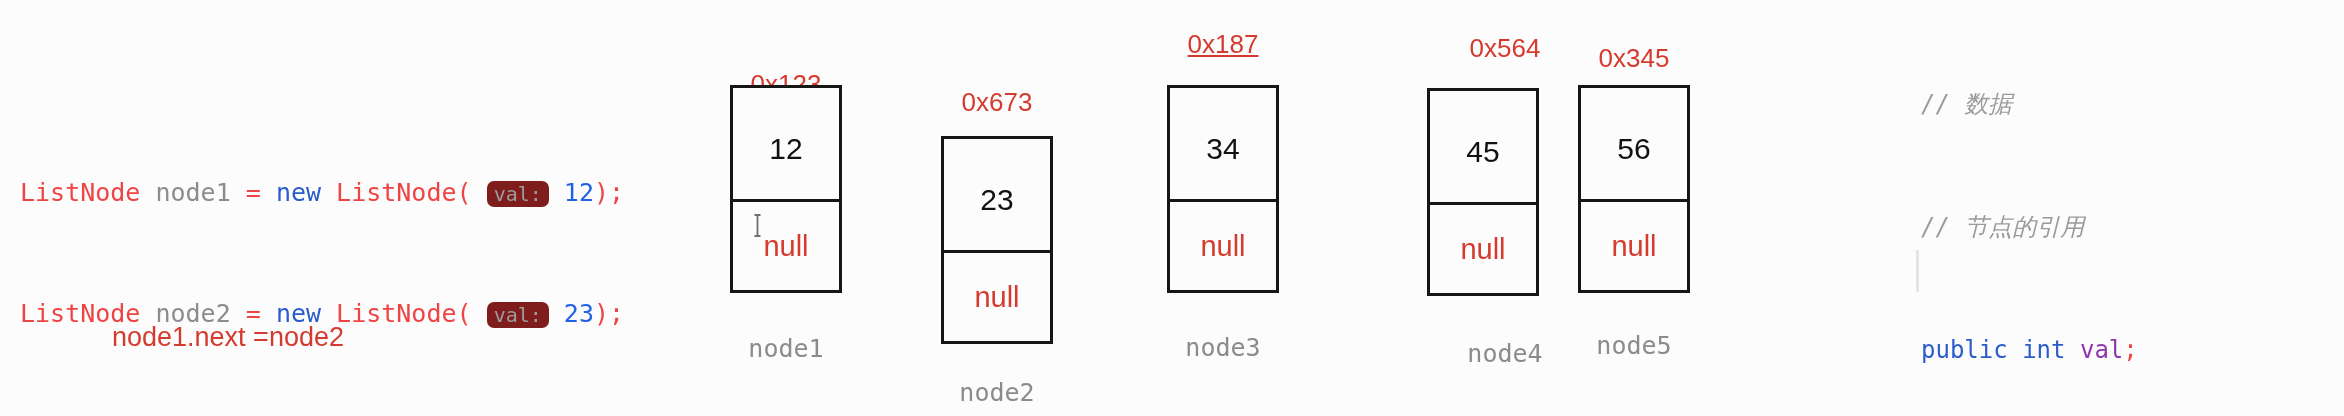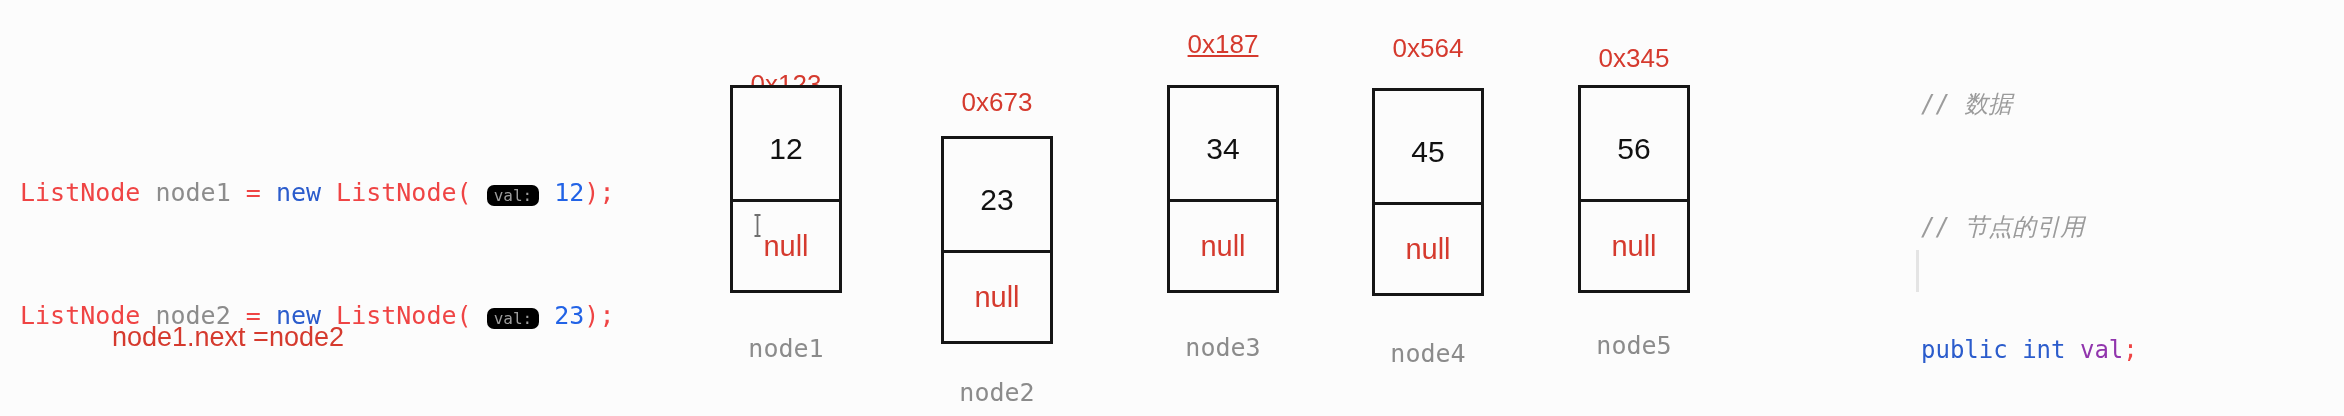--- a/index.html
+++ b/index.html
@@ -11,21 +11,21 @@
   .code{position:absolute;font-family:"DejaVu Sans Mono",monospace;white-space:pre;color:#1c1c1c;}
   .code-left{left:20px;top:93px;font-size:25px;line-height:40px;}
   .code-right{left:1921px;top:2px;font-size:24px;line-height:41px;}
   .code-line{height:inherit;}
   .s-plain{color:#ef4444;}
   .s-ident{color:#8c8c8c;}
   .s-kw{color:#2b5ccc;}
   .s-num{color:#2263e6;}
   .s-field{color:#9135ad;}
   .s-comment{color:#9b9b9b;font-style:italic;}
-  .s-hint{color:#9c9c9c;background:#000000;border-radius:7px;padding:1px 7px;font-size:16px;text-align:right;}
+  .s-hint{color:#9c9c9c;background:#7f1d1d;border-radius:7px;padding:1px 7px;font-size:20px;text-align:right;}
 
   
   .annotation{position:absolute;left:112px;top:322px;font-size:27px;color:#d53a2e;}
 
   
   .indent-guide{position:absolute;left:1916px;top:250px;width:3px;height:42px;background:#e4e4e4;}
 
   
   .node-group{position:absolute;width:112px;top:0;height:416px;}
   .addr{position:absolute;width:112px;text-align:center;font-size:26px;color:#d53a2e;}
@@ -35,21 +35,21 @@
   .cell-next{height:88px;position:relative;display:flex;align-items:center;justify-content:center;
              font-size:29px;color:#d53a2e;}
   .nlabel{position:absolute;width:112px;text-align:center;font-family:"DejaVu Sans Mono",monospace;
           font-size:25px;color:#8b8b8b;}
   .ibeam{position:absolute;left:19px;top:10px;}
 
   
   .g1{left:730px;}  .g1 .addr{top:37px;margin-top:32px;}  .g1 .nodebox{top:85px;}  .g1 .nlabel{top:334px;}
   .g2{left:941px;margin-top:48px;}  .g2 .addr{top:39px;}  .g2 .nodebox{top:88px;}  .g2 .nlabel{top:330px;}
   .g3{left:1167px;} .g3 .addr{top:29px;text-decoration:underline;}  .g3 .nodebox{top:85px;}  .g3 .nlabel{top:333px;}
-  .g4{left:1372px;} .g4 .addr{top:33px;}  .g4 .nodebox{top:88px;text-align:right;}  .g4 .nlabel{top:339px;}
+  .g4{left:1427px;padding-left:22px;} .g4 .addr{top:33px;}  .g4 .nodebox{top:88px;text-align:right;}  .g4 .nlabel{top:339px;}
   .g5{left:1578px;border-radius:28px;} .g5 .addr{top:43px;}  .g5 .nodebox{top:85px;}  .g5 .nlabel{top:331px;}
 </style>
 </head>
 <body>
 
 <div class="stage">
 
   <div class="code code-left">
     <div class="code-line"><span class="s-plain">ListNode </span><span class="s-ident">node1</span><span class="s-plain"> = </span><span class="s-kw">new</span><span class="s-plain"> ListNode( </span><span class="s-hint">val:</span><span class="s-plain"> </span><span class="s-num">12</span><span class="s-plain">);</span></div>
     <div class="code-line"><span class="s-plain">ListNode </span><span class="s-ident">node2</span><span class="s-plain"> = </span><span class="s-kw">new</span><span class="s-plain"> ListNode( </span><span class="s-hint">val:</span><span class="s-plain"> </span><span class="s-num">23</span><span class="s-plain">);</span></div>

